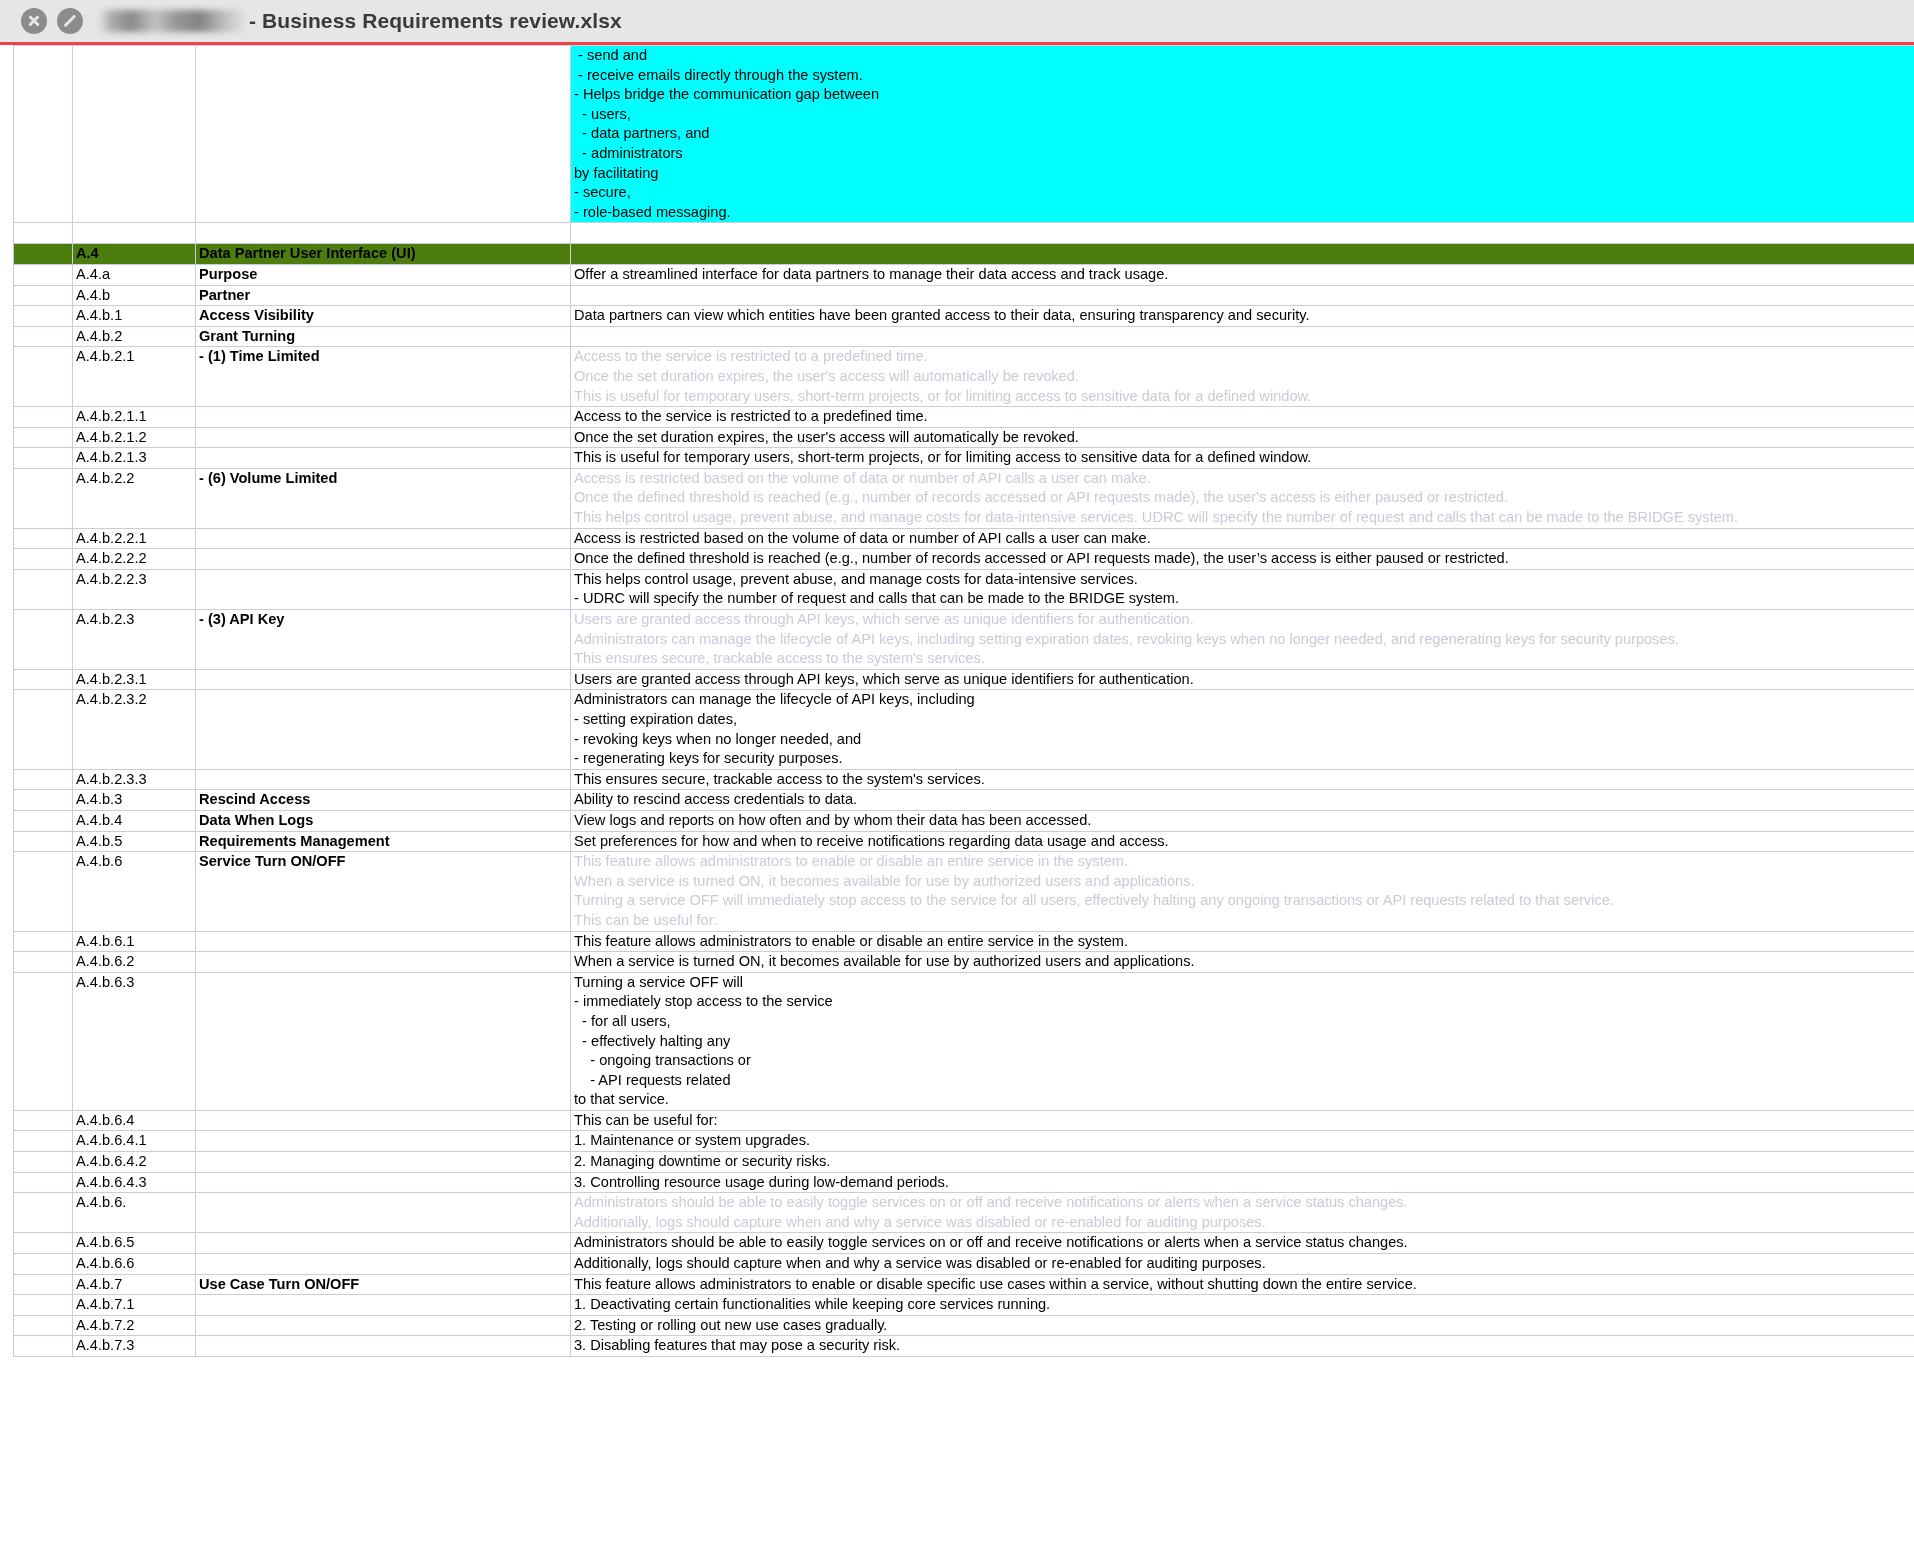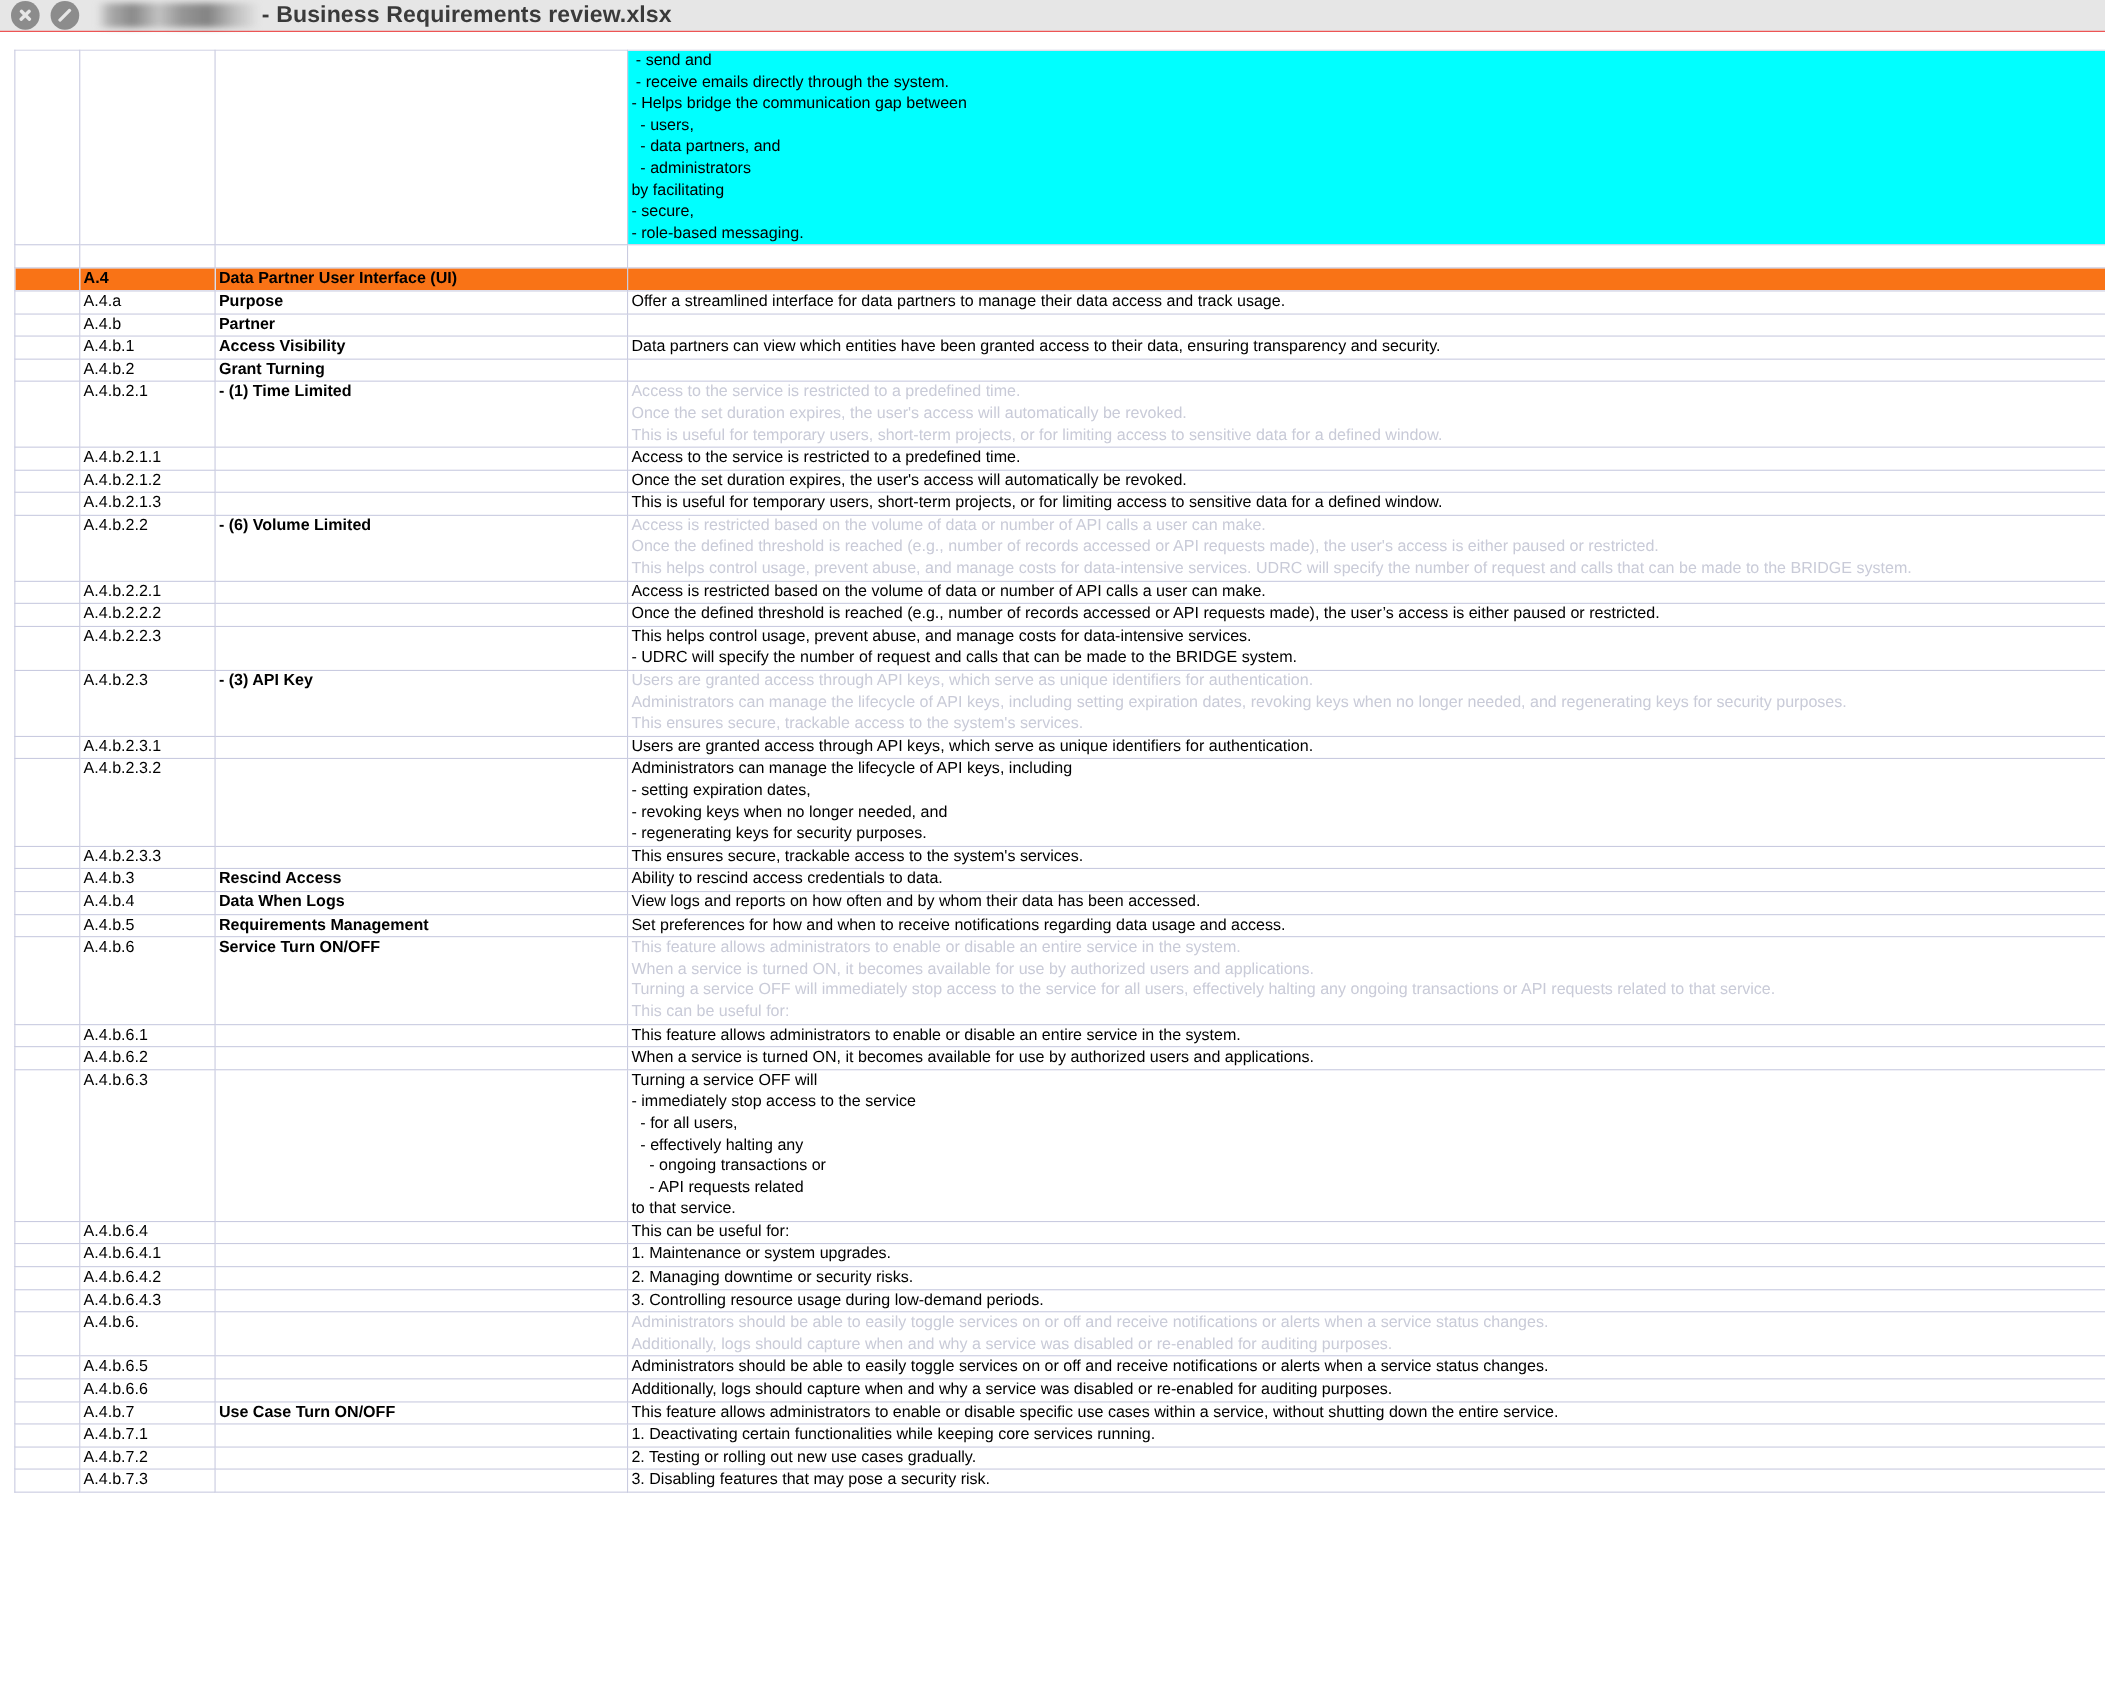--- a/index.html
+++ b/index.html
@@ -8,26 +8,26 @@
     width: 1914px; height: 1552px;
     overflow: hidden;
     background: #ffffff;
     font-family: "Liberation Sans", sans-serif;
   }
 
   
   #titlebar {
     position: absolute;
     left: 0; top: 0;
-    width: 1914px; height: 29px;
+    width: 1914px; height: 45px;
     background: #e6e6e6;
     display: flex;
     align-items: center;
-    padding-left: 10px;
-    border-bottom: 1px solid #ef4444;
+    padding-left: 21px;
+    border-bottom: 3px solid #ef4444;
     z-index: 30;
   }
   .tb-icon {
     width: 26px; height: 26px;
     border-radius: 50%;
     background: #8c8c8c;
     margin-right: 10px;
     position: relative;
     flex: 0 0 auto;
   }
@@ -100,21 +100,21 @@
     white-space: pre;
   }
   .c-id    { width: 123px; }
   .c-name  { width: 375px; margin-left: 32px; }
   .c-desc  { width: 2190px; border-left: 1px solid #a9a9a9 !important; }
   .c-gut   { width: 59px; }
 
   .bold { font-weight: bold; }
   .ghost { color: #c9cbd8; }
   .cyan  { background: #00ffff; }
-  .hdrblue { background: #f97316; }
+  .hdrblue { background: #4d7c0f; }
 </style>
 </head>
 <body>
 
 <div id="titlebar">
   <div class="tb-icon close"></div>
   <div class="tb-icon block"></div>
   <div id="redacted"></div>
   <div id="title-text">- Business Requirements review.xlsx</div>
 </div>

